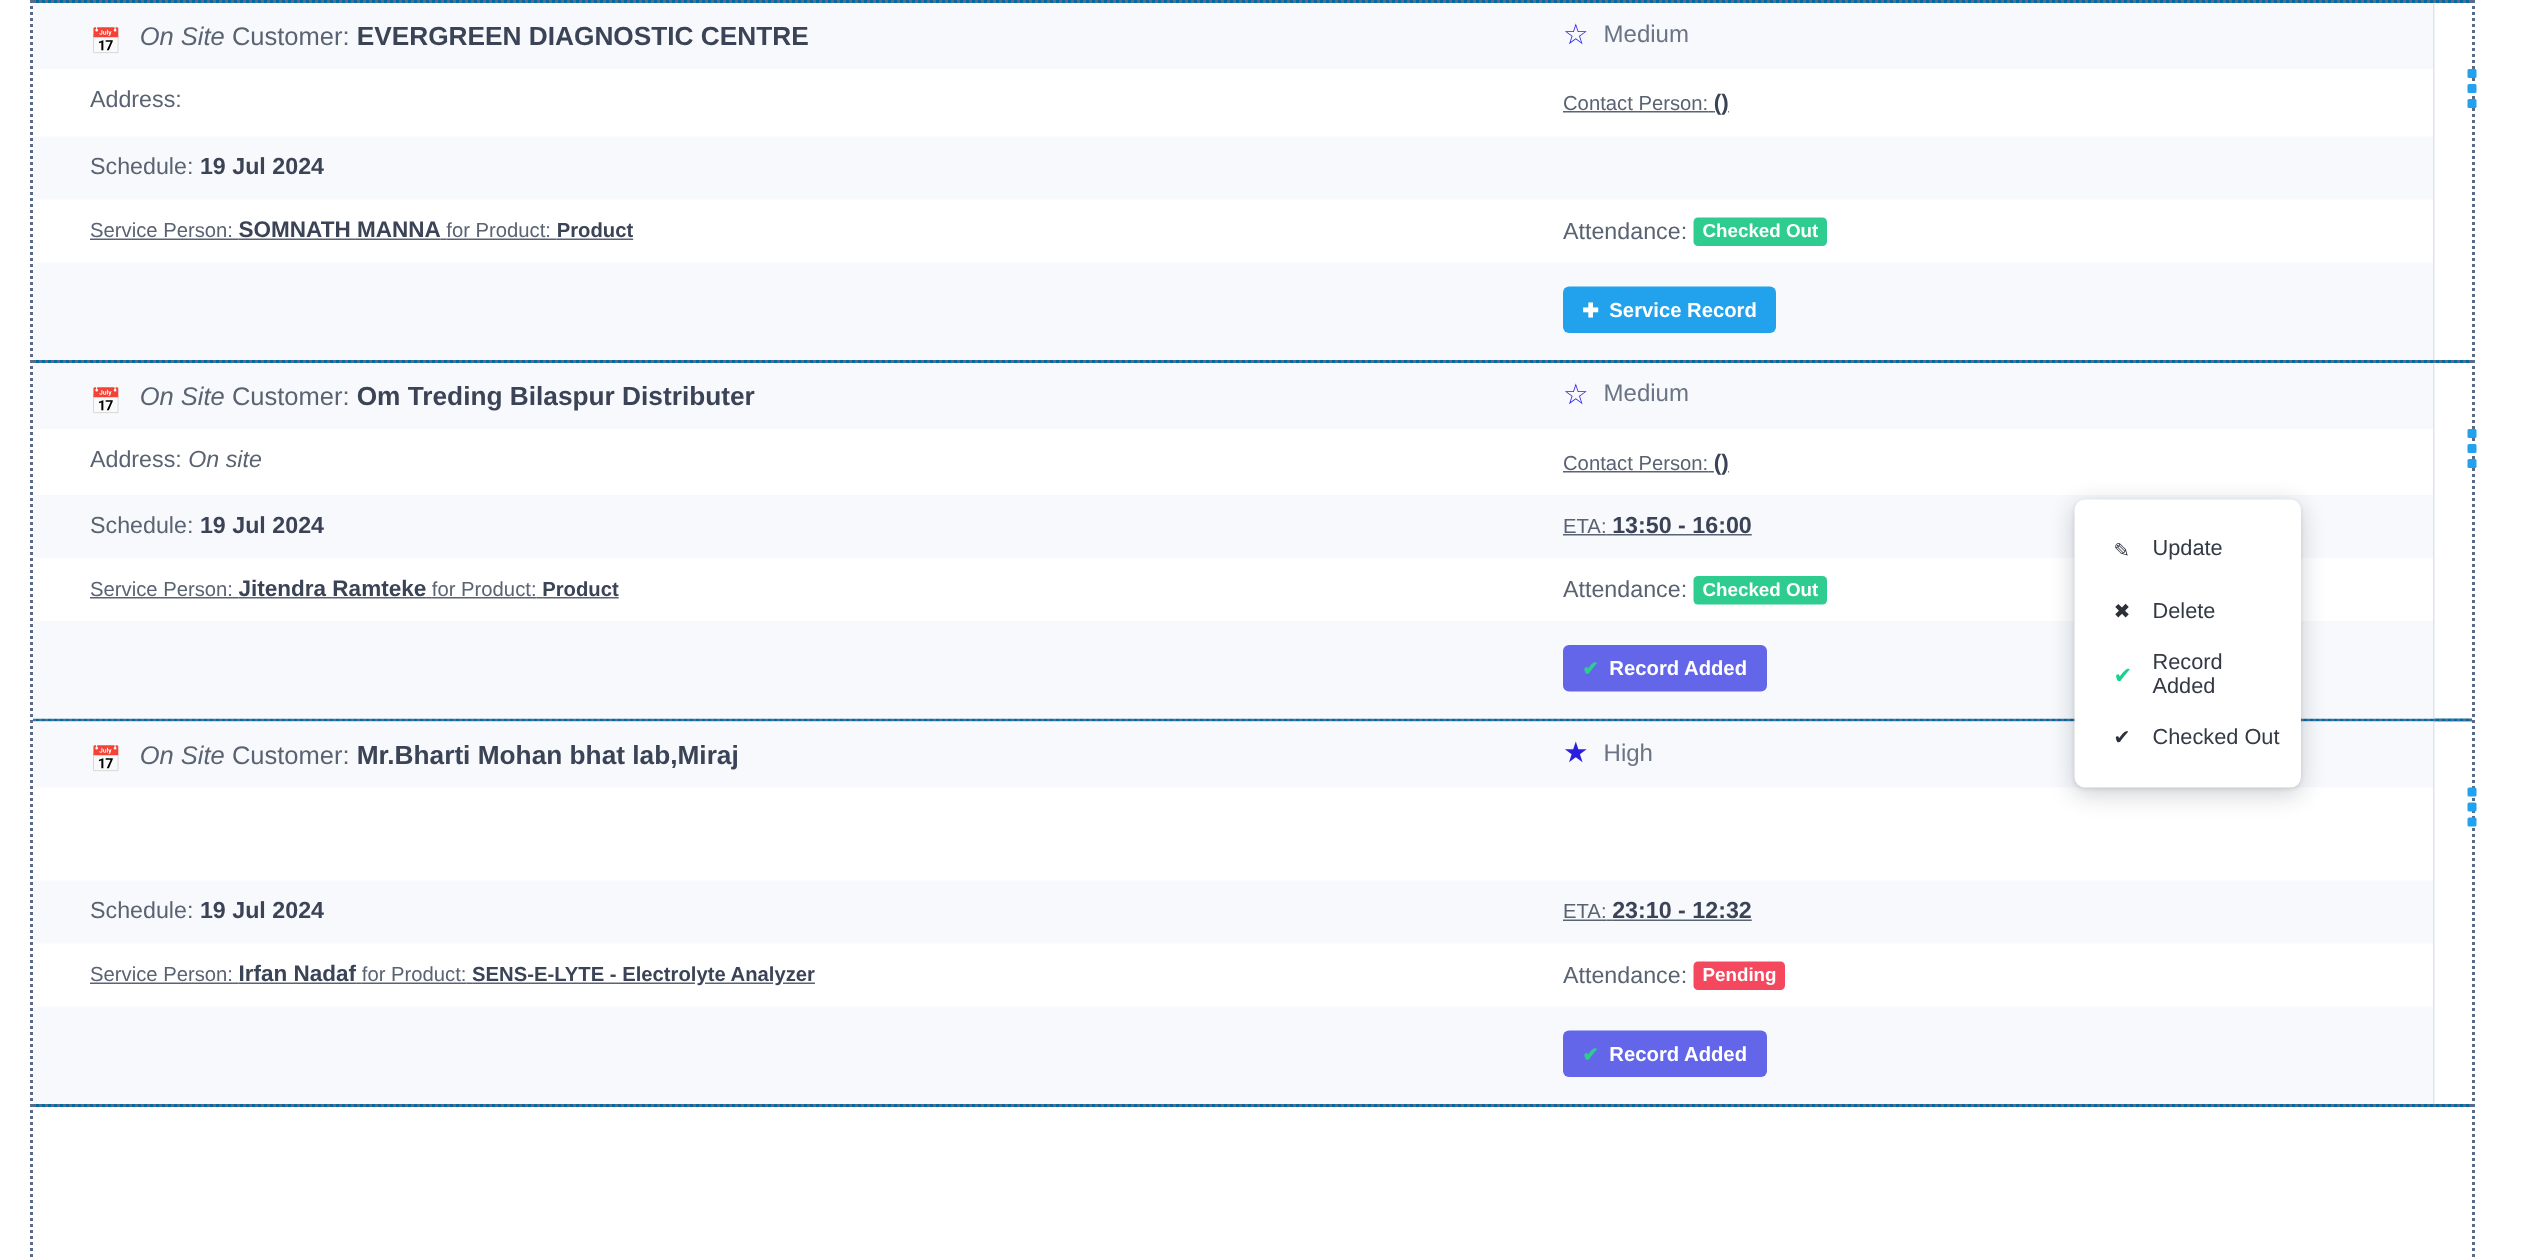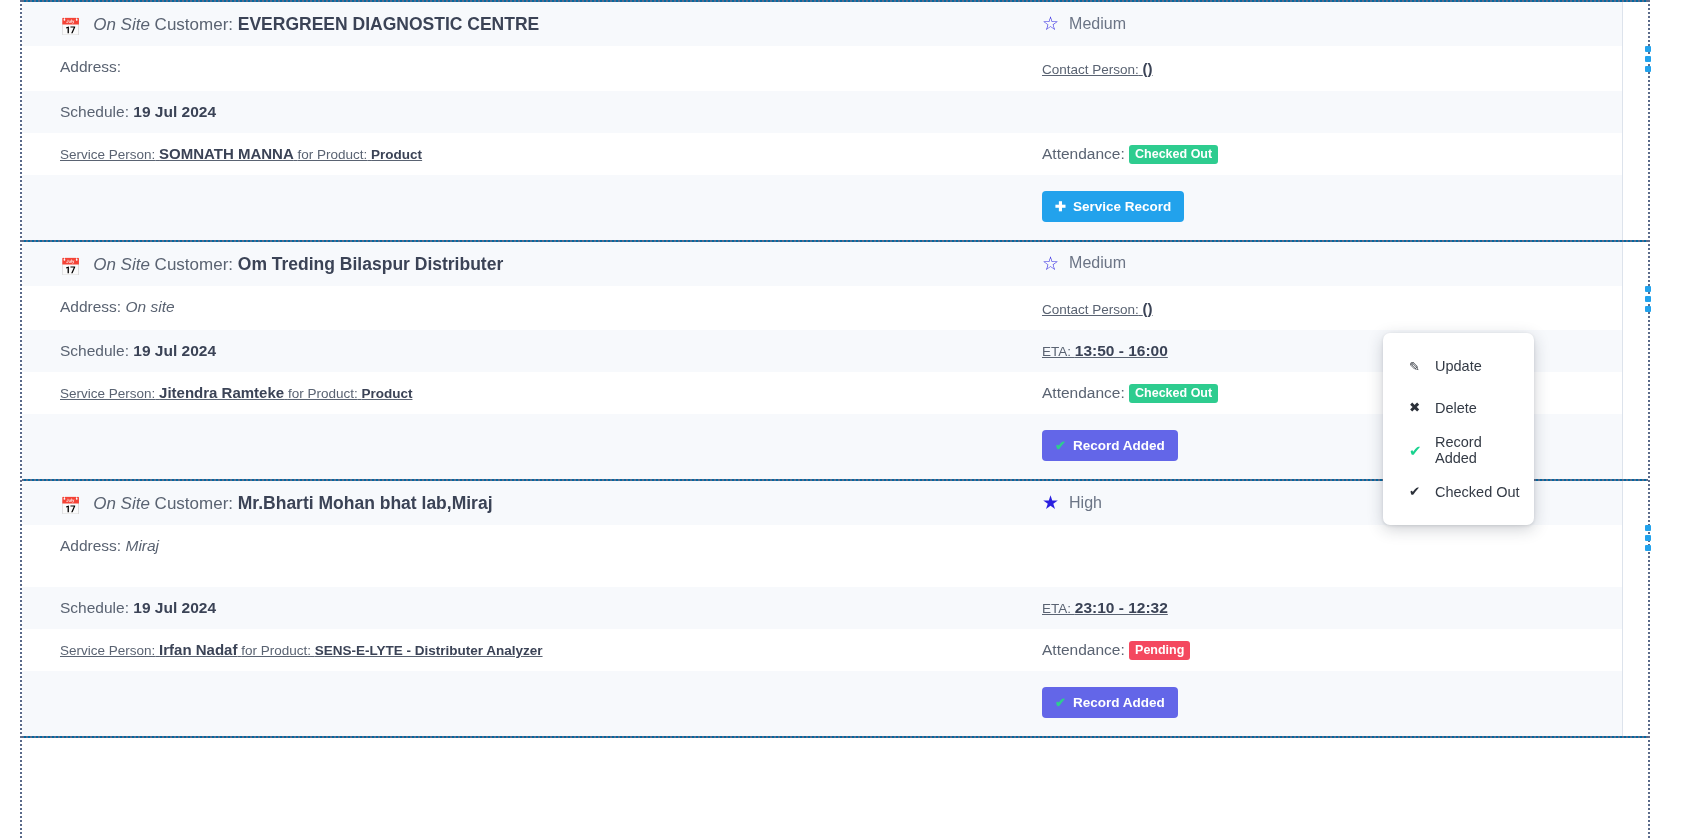--- a/index.html
+++ b/index.html
@@ -326,43 +326,39 @@
           </div>
           <div class="right">
             <span class="prio">
               <span class="star high">★</span>
               <span class="plabel">High</span>
             </span>
           </div>
         </div>
 
         <div class="row contact" style="min-height:62px">
-          <div class="left txt-muted">
-            <span>Address:</span>
-            <span class="italic">Miraj</span>
-          </div>
         </div>
 
         <div class="row shade">
           <div class="left txt-muted">
             <span>Schedule:</span>
             <span class="txt-strong">19 Jul 2024</span>
           </div>
           <div class="right txt-small">
             <span>ETA:</span>
             <span class="txt-strong" style="font-size:15.5px">23:10 - 12:32</span>
           </div>
         </div>
 
         <div class="row">
           <div class="left txt-small">
             <span>Service Person:</span>
             <span class="txt-strong" style="font-size:15px">Irfan Nadaf</span>
             <span>for Product:</span>
-            <span class="txt-strong">SENS-E-LYTE - Distributer Analyzer</span>
+            <span class="txt-strong">SENS-E-LYTE - Electrolyte Analyzer</span>
           </div>
           <div class="right txt-muted">
             <span>Attendance:</span>
             <span class="badge red">Pending</span>
           </div>
         </div>
 
         <div class="row shade action-row">
           <div class="left"></div>
           <div class="right">

